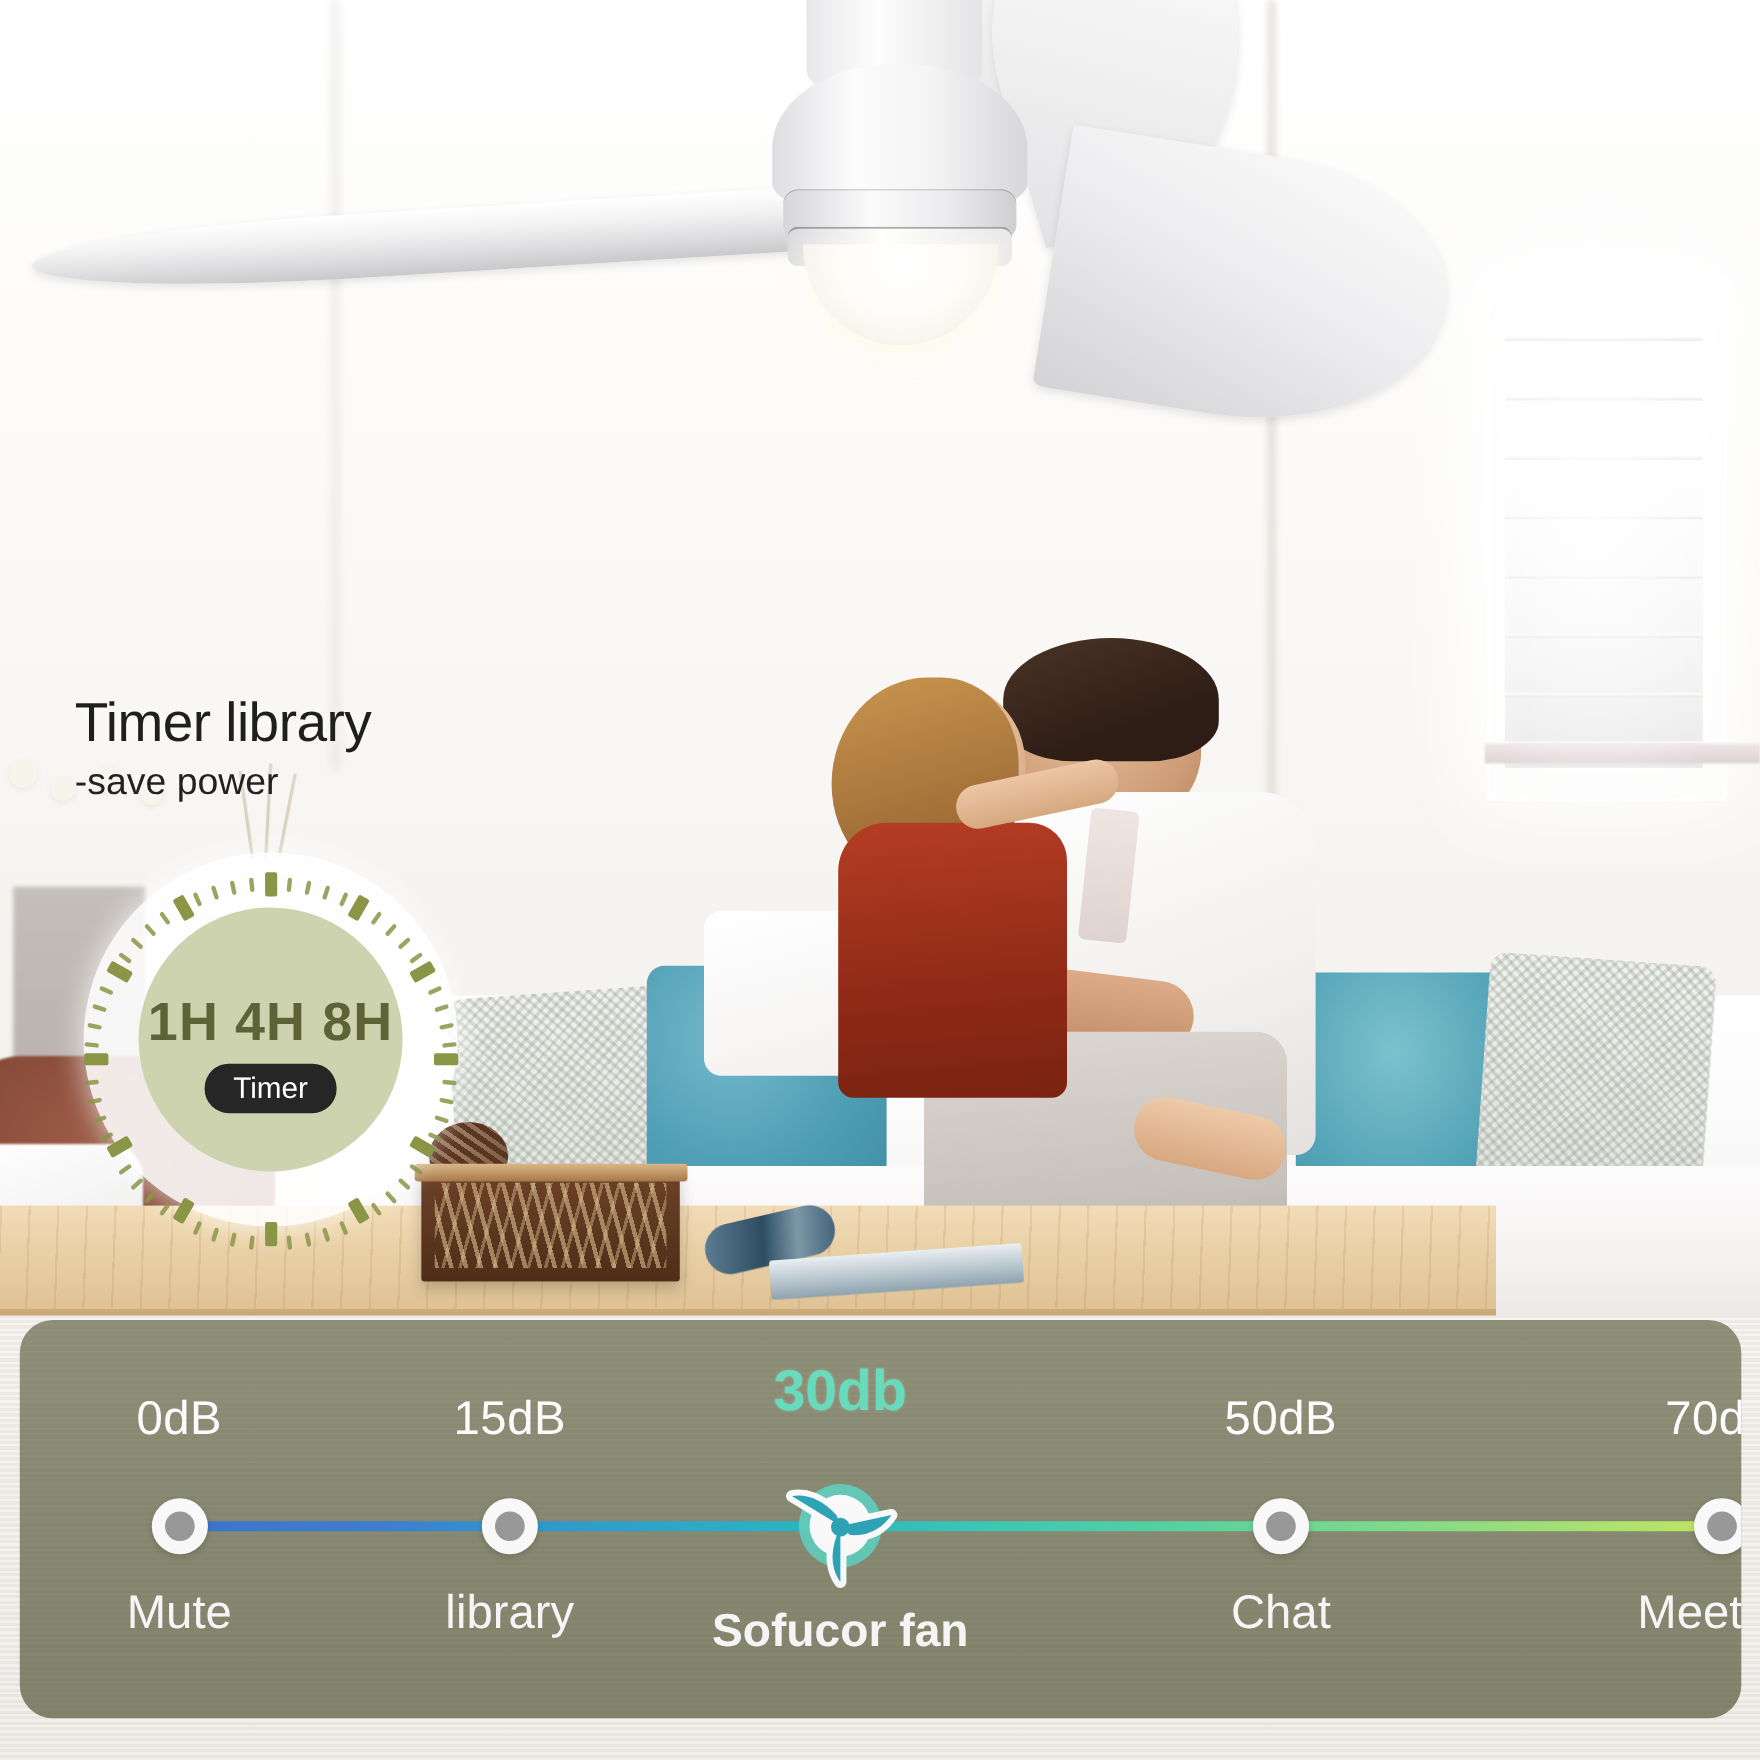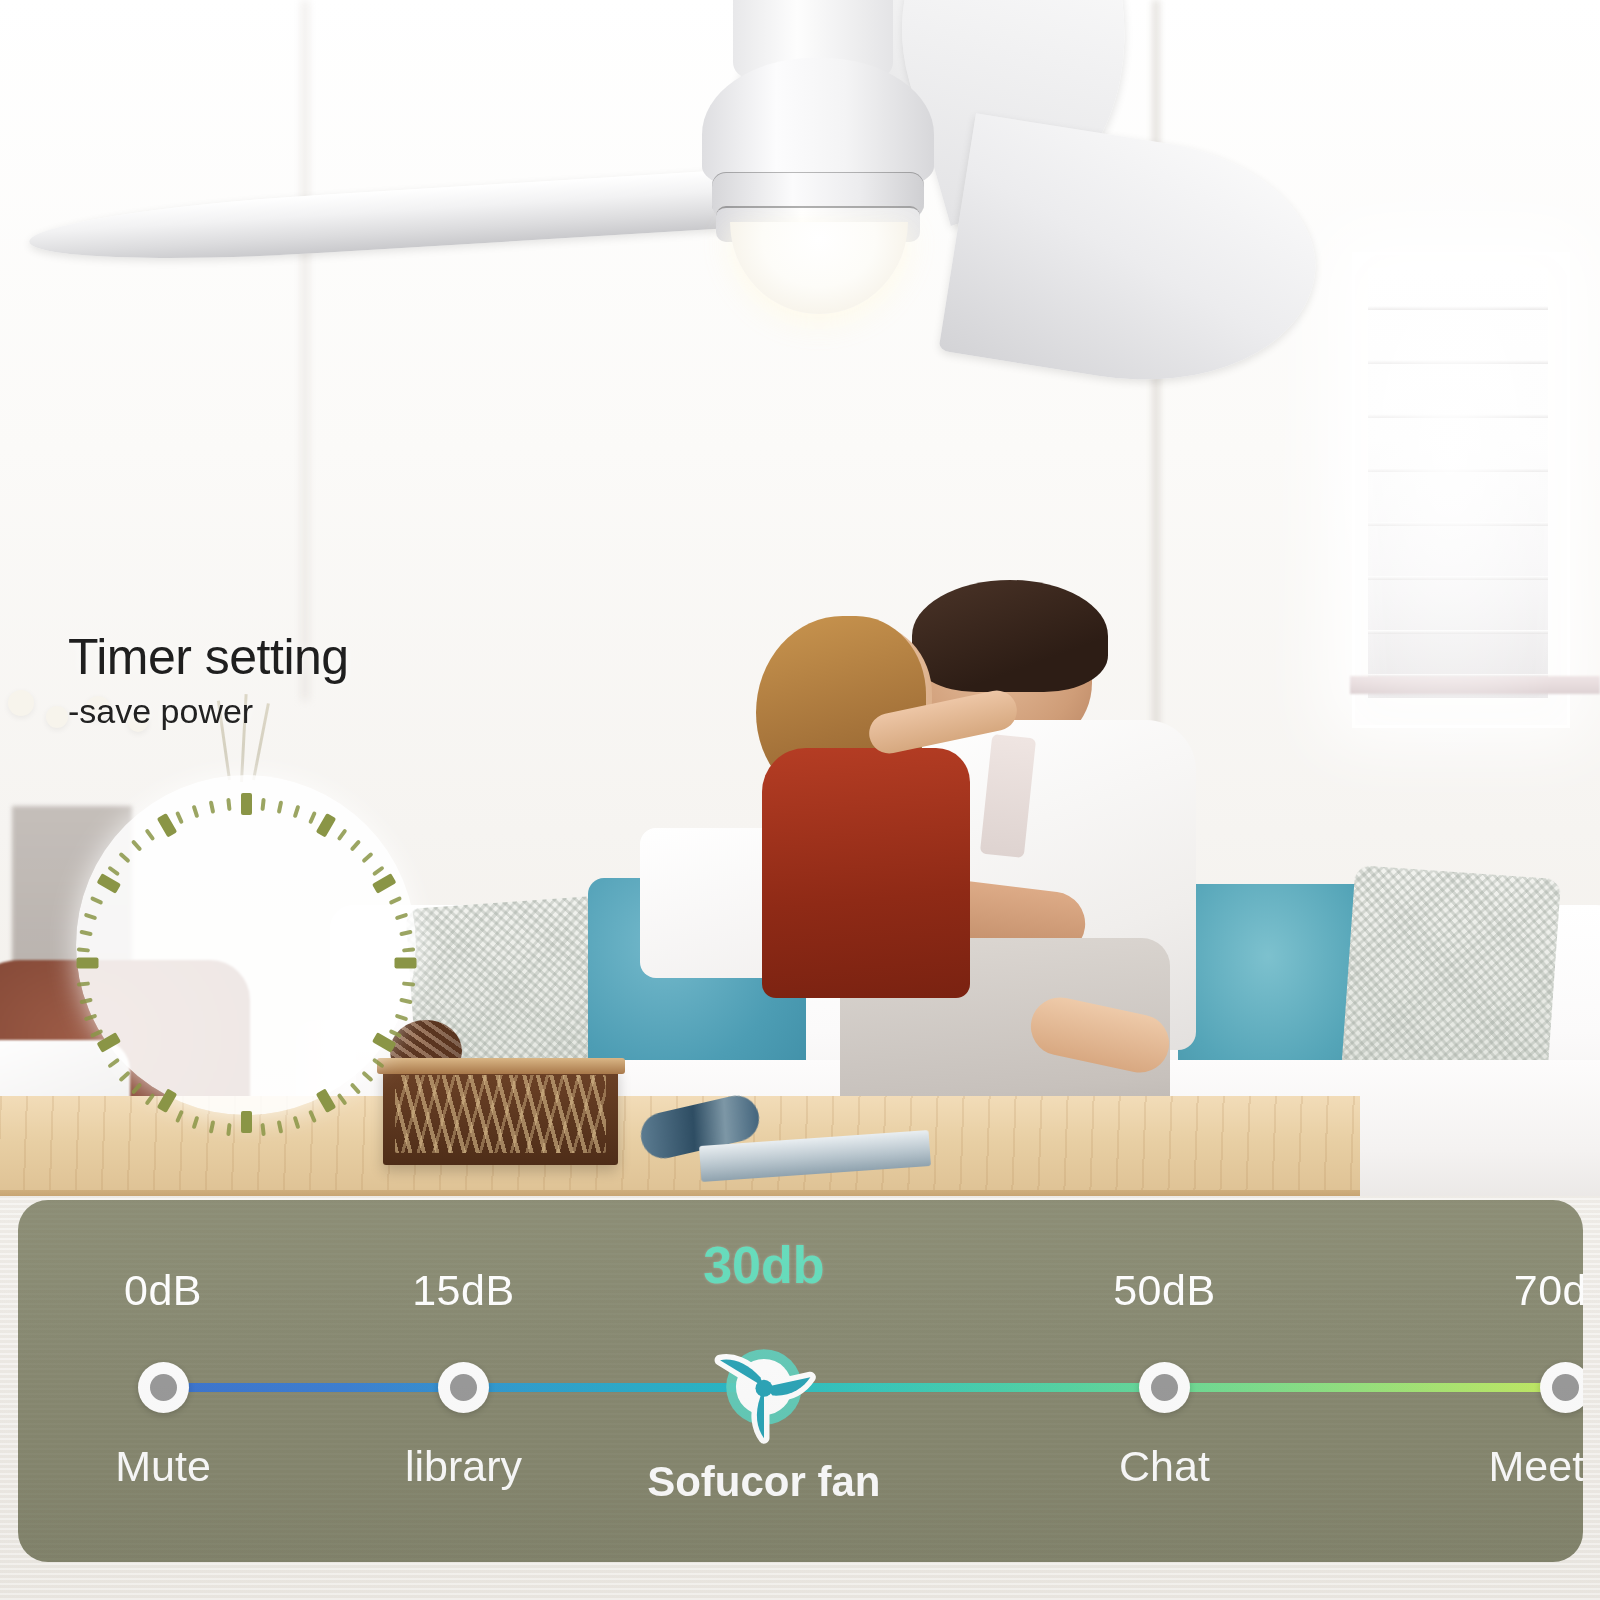--- a/index.html
+++ b/index.html
@@ -443,21 +443,21 @@
     <div class="blade blade-tr"></div>
     <div class="blade blade-tr2"></div>
     <div class="blade blade-right"></div>
     <div class="fan-downrod"></div>
     <div class="fan-housing"></div>
     <div class="fan-band"></div>
     <div class="fan-band2"></div>
     <div class="fan-light"></div>
   </div>
 
-  <div class="subhead">Timer setting</div>
+  <div class="subhead">Timer library</div>
   <div class="subhead2">-save power</div>
 
   <div class="dial">
     <div class="dial-ticks" id="dial-ticks">
         <div class="tick major" style="transform: rotate(0deg); background: rgb(138, 149, 70);"></div>
         <div class="tick minor" style="transform: rotate(6deg); background: rgb(138, 149, 70);"></div>
         <div class="tick minor" style="transform: rotate(12deg); background: rgb(138, 149, 70);"></div>
         <div class="tick minor" style="transform: rotate(18deg); background: rgb(138, 149, 70);"></div>
         <div class="tick minor" style="transform: rotate(24deg); background: rgb(138, 149, 70);"></div>
         <div class="tick major" style="transform: rotate(30deg); background: rgb(138, 149, 70);"></div>
@@ -509,20 +509,24 @@
         <div class="tick minor" style="transform: rotate(306deg); background: rgb(138, 149, 70);"></div>
         <div class="tick minor" style="transform: rotate(312deg); background: rgb(138, 149, 70);"></div>
         <div class="tick minor" style="transform: rotate(318deg); background: rgb(138, 149, 70);"></div>
         <div class="tick minor" style="transform: rotate(324deg); background: rgb(138, 149, 70);"></div>
         <div class="tick major" style="transform: rotate(330deg); background: rgb(138, 149, 70);"></div>
         <div class="tick minor" style="transform: rotate(336deg); background: rgb(138, 149, 70);"></div>
         <div class="tick minor" style="transform: rotate(342deg); background: rgb(138, 149, 70);"></div>
         <div class="tick minor" style="transform: rotate(348deg); background: rgb(138, 149, 70);"></div>
         <div class="tick minor" style="transform: rotate(354deg); background: rgb(138, 149, 70);"></div>
       </div>
+    <div class="dial-inner">
+      <div class="dial-hours">1H 4H 8H</div>
+      <div class="dial-pill">Timer</div>
+    </div>
   </div>
 
   <div class="noise-panel">
     <div class="track"></div>
     <div id="scale-points">
         <div class="db" style="left: 145px;">0dB</div>
         <div class="node" style="left: 145px;">
           <i style="background: rgb(154, 154, 154);"></i>
         </div>
         <div class="scene" style="left: 145px;">Mute</div>

